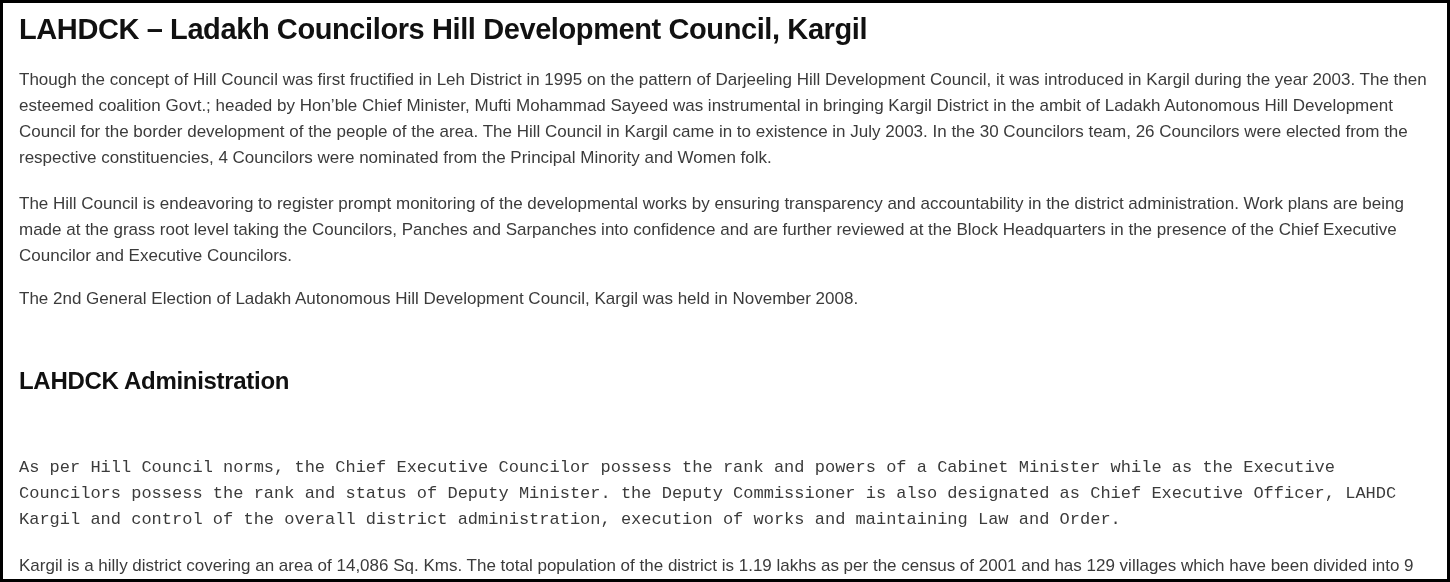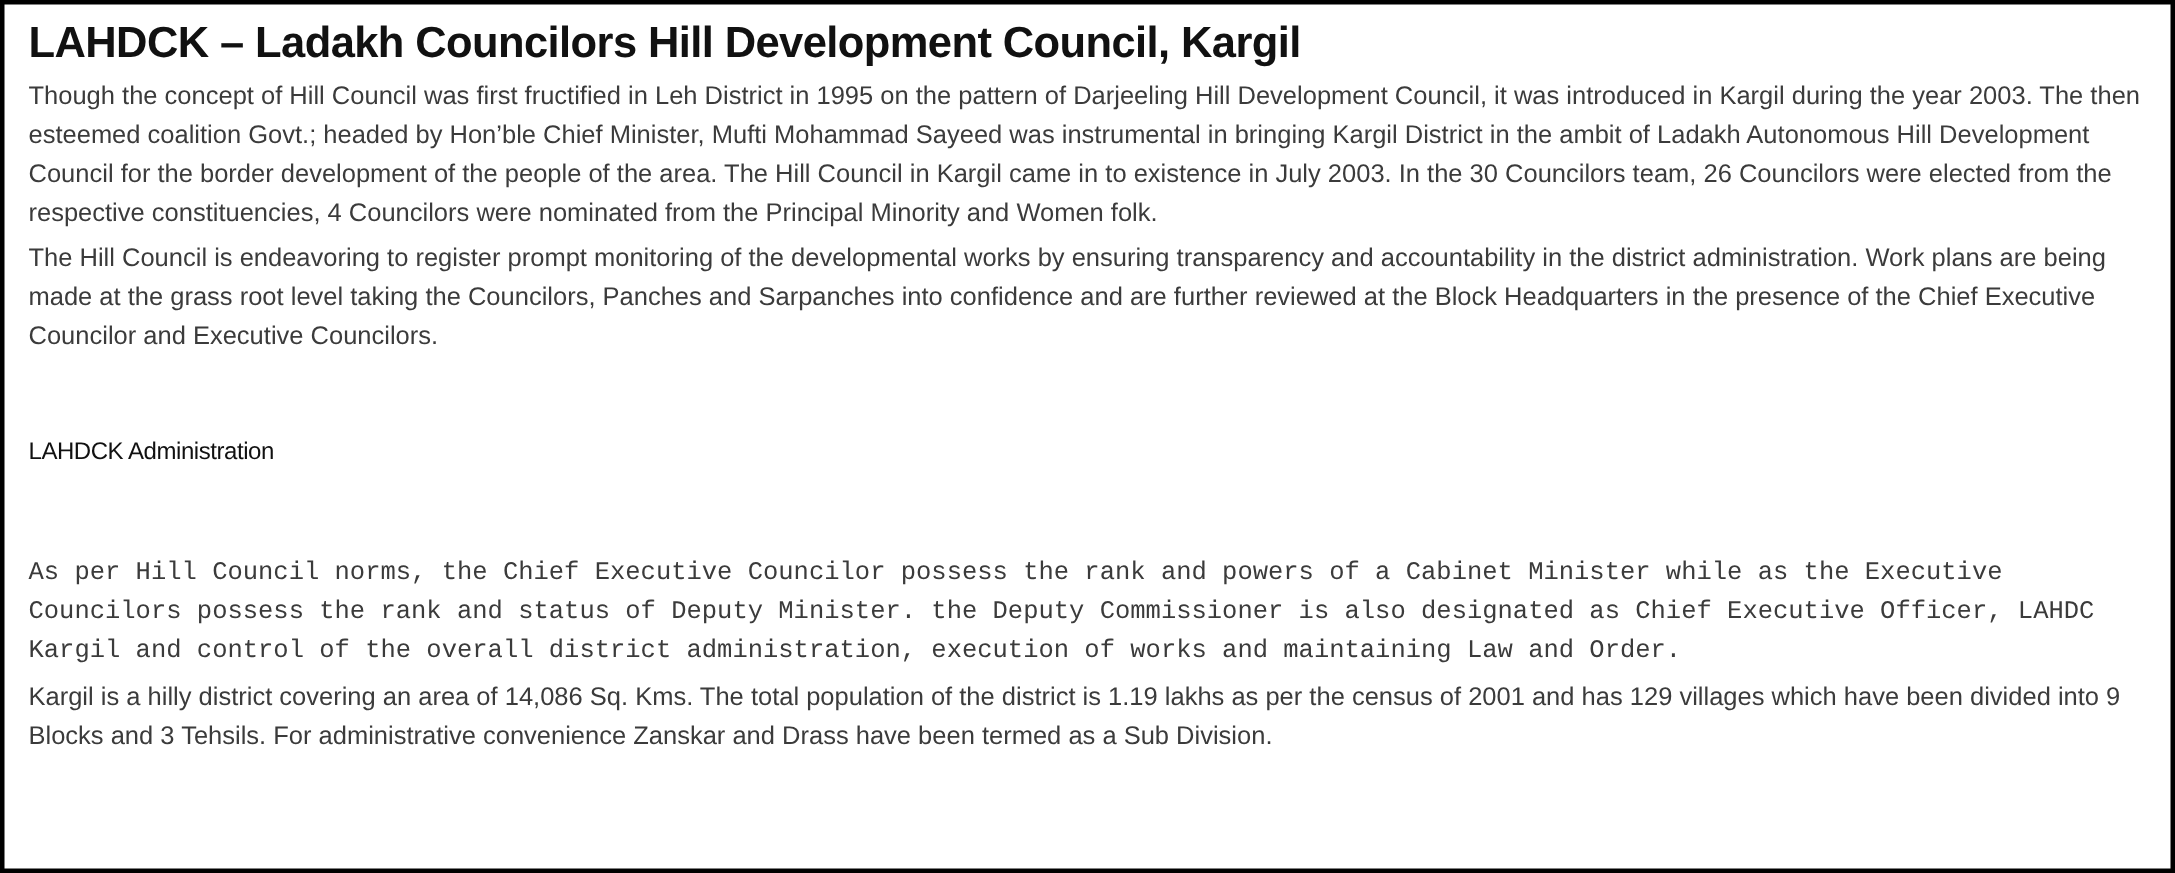--- a/index.html
+++ b/index.html
@@ -22,29 +22,29 @@
     margin: 0;
     font-size: 29px;
     line-height: 1.2;
     font-weight: 700;
     letter-spacing: -0.4px;
     color: #111111;
     font-family: "Liberation Sans", sans-serif;
   }
   h2.section-heading {
     margin: 55px 0 0 0;
-    font-size: 16px;
+    font-size: 24px;
     line-height: 1.2;
-    font-weight: 400;
+    font-weight: 700;
     letter-spacing: -0.3px;
     color: #111111;
     font-family: "Liberation Sans", sans-serif;
   }
   p.para {
-    margin: 4px 0 0 0;
+    margin: 20px 0 0 0;
     font-size: 17px;
     line-height: 26px;
     color: #3b3b3b;
     max-width: 1418px;
   }
   p.para.tight {
     margin-top: 17px;
   }
   p.para.after-heading {
     margin-top: 59px;
@@ -55,20 +55,21 @@
 <body>
 
 <div class="content">
 
   <h1 class="page-title">LAHDCK – Ladakh Councilors Hill Development Council, Kargil</h1>
 
   <p class="para">Though the concept of Hill Council was first fructified in Leh District in 1995 on the pattern of Darjeeling Hill Development Council, it was introduced in Kargil during the year 2003. The then esteemed coalition Govt.; headed by Hon’ble Chief Minister, Mufti Mohammad Sayeed was instrumental in bringing Kargil District in the ambit of Ladakh Autonomous Hill Development Council for the border development of the people of the area. The Hill Council in Kargil came in to existence in July 2003. In the 30 Councilors team, 26 Councilors were elected from the respective constituencies, 4 Councilors were nominated from the Principal Minority and Women folk.</p>
 
   <p class="para">The Hill Council is endeavoring to register prompt monitoring of the developmental works by ensuring transparency and accountability in the district administration. Work plans are being made at the grass root level taking the Councilors, Panches and Sarpanches into confidence and are further reviewed at the Block Headquarters in the presence of the Chief Executive Councilor and Executive Councilors.</p>
 
+  <p class="para tight">The 2nd General Election of Ladakh Autonomous Hill Development Council, Kargil was held in November 2008.</p>
 
   <h2 class="section-heading">LAHDCK Administration</h2>
 
   <p class="para after-heading">As per Hill Council norms, the Chief Executive Councilor possess the rank and powers of a Cabinet Minister while as the Executive Councilors possess the rank and status of Deputy Minister. the Deputy Commissioner is also designated as Chief Executive Officer, LAHDC Kargil and control of the overall district administration, execution of works and maintaining Law and Order.</p>
 
   <p class="para">Kargil is a hilly district covering an area of 14,086 Sq. Kms. The total population of the district is 1.19 lakhs as per the census of 2001 and has 129 villages which have been divided into 9 Blocks and 3 Tehsils. For administrative convenience Zanskar and Drass have been termed as a Sub Division.</p>
 
 </div>
 
 </body></html>

